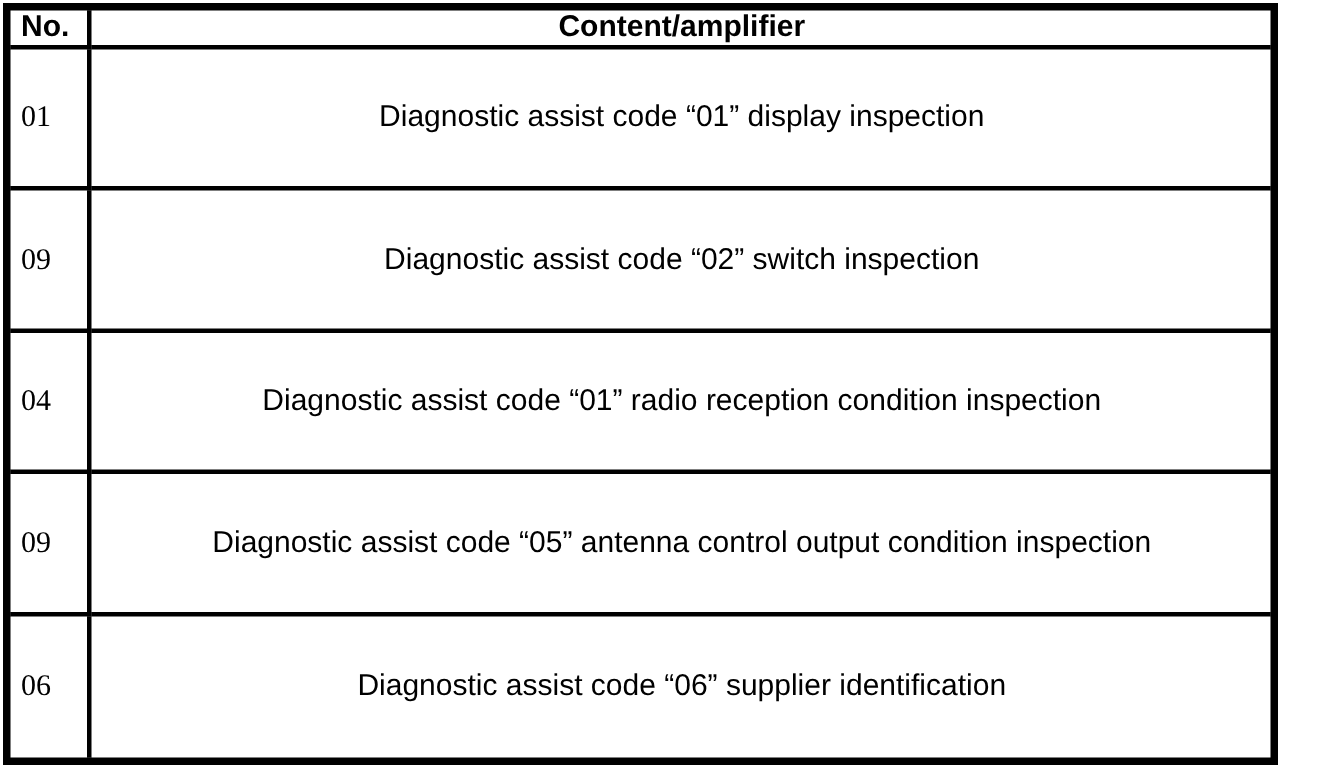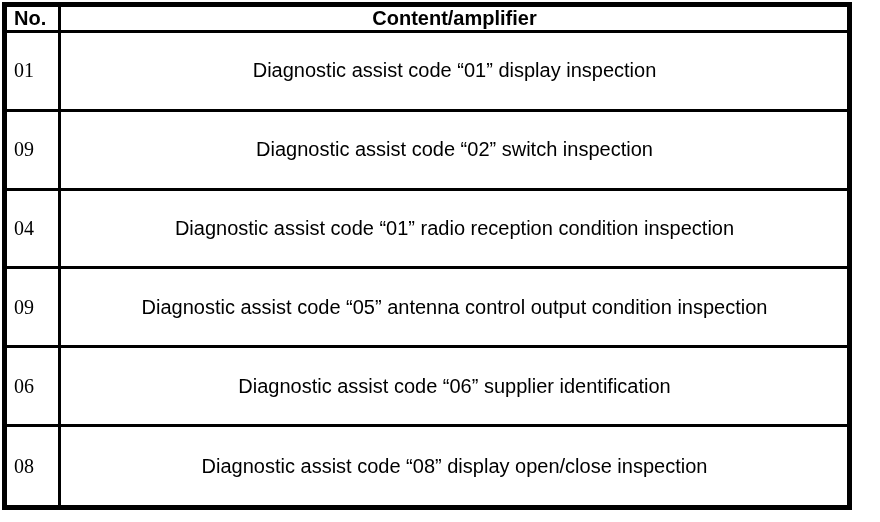--- a/index.html
+++ b/index.html
@@ -92,22 +92,18 @@
     <td class="no-cell">09</td>
     <td class="content-cell">Diagnostic assist code “05” antenna control output condition inspection</td>
   </tr>
 
   <tr>
     <td class="no-cell">06</td>
     <td class="content-cell">Diagnostic assist code “06” supplier identification</td>
   </tr>
 
 
-  <tr>
-    <td class="no-cell">08</td>
-    <td class="content-cell">Diagnostic assist code “08” display open/close inspection</td>
-  </tr>
 
 
 
 </tbody>
   </table>
 </div>
 
 </body></html>

